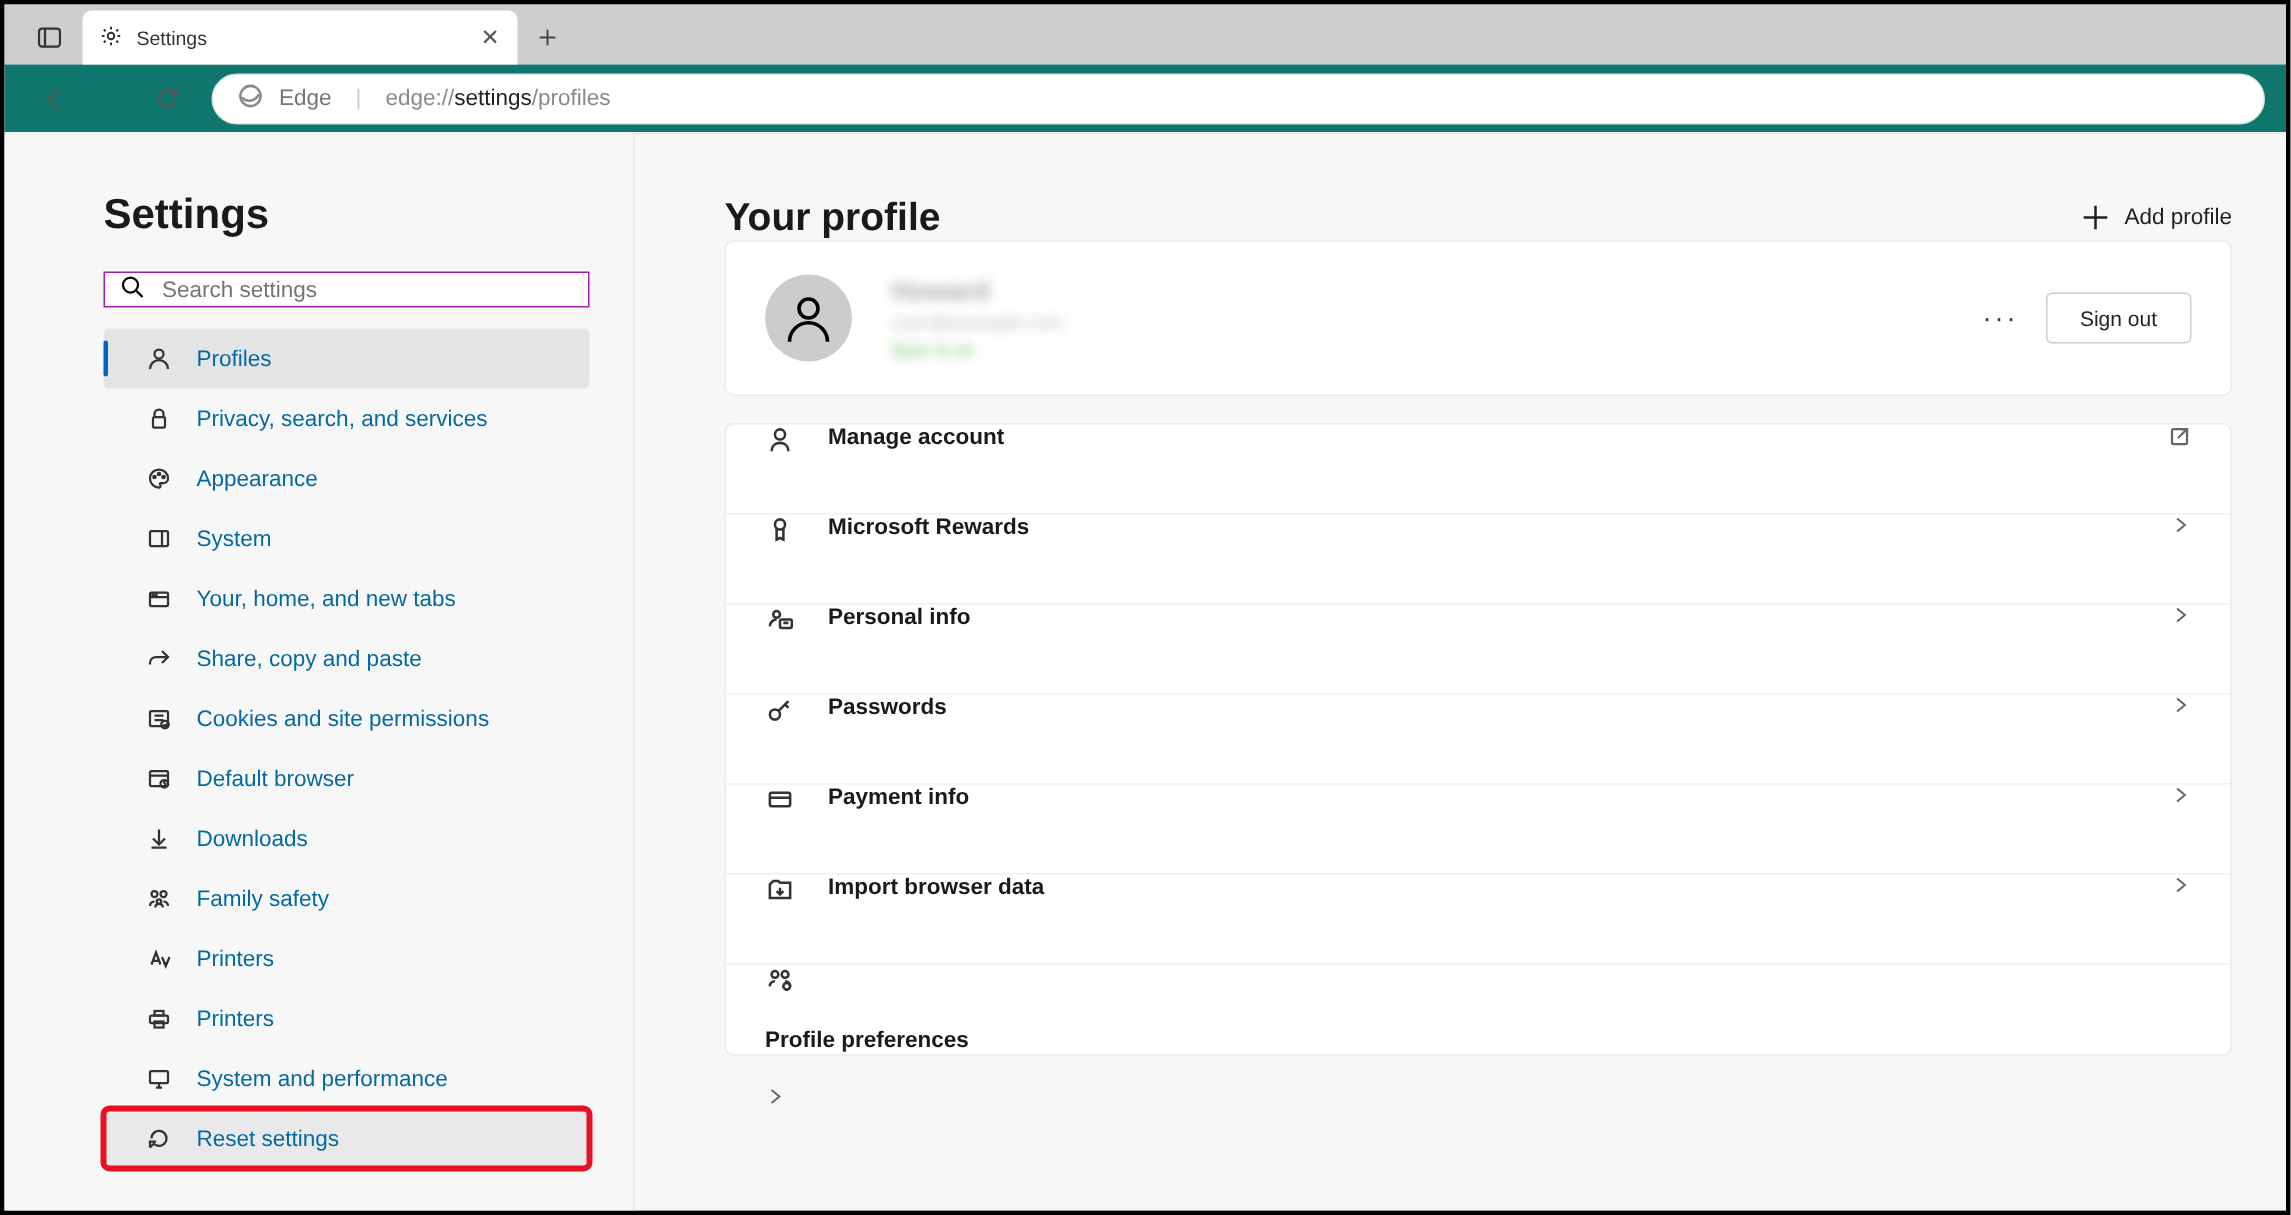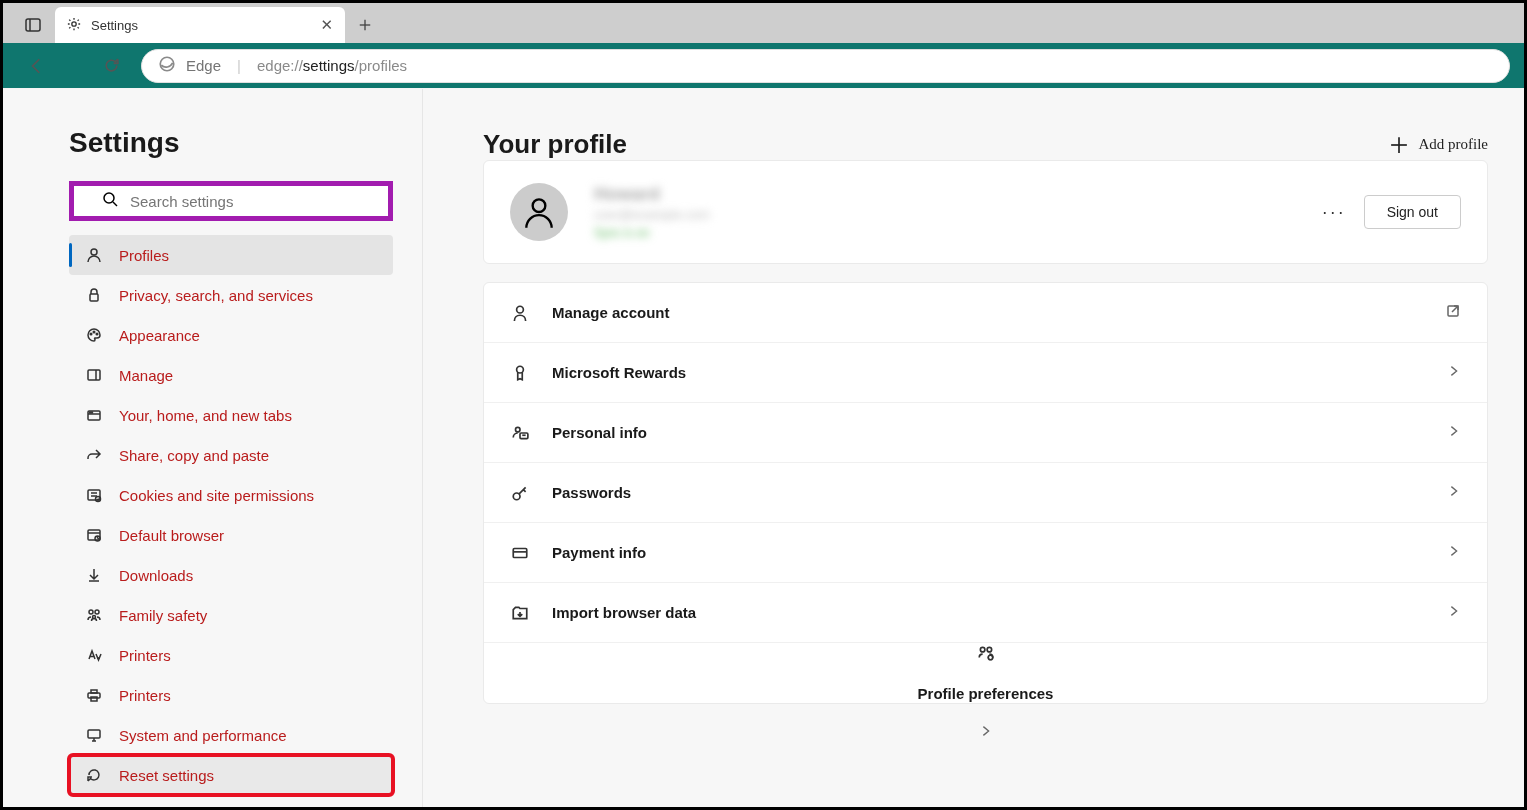--- a/index.html
+++ b/index.html
@@ -11,44 +11,44 @@
 .tab-new { width: 40px; height: 36px; display: flex; align-items: center; justify-content: center; color: #444; }
 .toolbar { height: 46px; background: #0f766e; display: flex; align-items: center; padding: 0 14px; gap: 10px; border-bottom: 1px solid #f5f5f5; }
 .tool-btn { width: 40px; height: 36px; display: flex; align-items: center; justify-content: center; color: #555; cursor: pointer; }
 .address-bar { flex: 1; height: 34px; border-radius: 18px; border: 1px solid #e0e0e0; display: flex; align-items: center; padding: 0 16px; gap: 10px; font-size: 15px; color: #757575; background: #fff; }
 .address-bar .pipe { color: #ccc; margin: 0 6px; }
 .address-url .dim { color: #8a8a8a; }
 .address-url .dark { color: #222; }
 .content { display: flex; height: calc(100% - 86px); background: #f7f7f7; }
 .sidebar { width: 420px; background: #f7f7f7; border-right: 1px solid #e6e6e6; padding: 38px 28px 0 66px; }
 .sidebar h1 { font-size: 28px; font-weight: 600; color: #1a1a1a; margin-bottom: 22px; }
-.search-box { width: 324px; height: 40px; border: 5px solid #a21caf; display: flex; align-items: center; padding: 0 28px; gap: 12px; margin-bottom: 14px; background: #fff; }
+.search-box { width: 324px; height: 24px; border: 1px solid #a21caf; display: flex; align-items: center; padding: 0 10px; gap: 12px; margin-bottom: 14px; background: #fff; }
 .search-box input { border: none; outline: none; font-size: 15px; flex: 1; color: #555; background: transparent; }
-.nav-item { display: flex; align-items: center; height: 40px; padding-left: 16px; gap: 16px; font-size: 15px; color: #b91c1c; cursor: pointer; border-radius: 4px; width: 324px; position: relative; }
+.nav-item { display: flex; align-items: center; height: 40px; padding-left: 28px; gap: 16px; font-size: 15px; color: #0369a1; cursor: pointer; border-radius: 4px; width: 324px; position: relative; }
 .nav-item.selected { background: #e4e4e4; }
 .nav-item.selected::before { content: ""; position: absolute; left: 0; top: 8px; bottom: 8px; width: 3px; background: #0067c0; border-radius: 2px; }
 .nav-item.hovered { background: #e9e9e9; }
 .nav-item.highlighted { outline: 4px solid #e81123; outline-offset: -2px; }
 .nav-icon { width: 18px; height: 18px; display: flex; align-items: center; justify-content: center; color: #333; flex-shrink: 0; }
 .main { flex: 1; padding: 40px 30px 0 60px; overflow-y: auto; }
 .main-header { display: flex; align-items: center; justify-content: space-between; width: 1005px; }
 .main-header h2 { font-size: 26px; font-weight: 600; color: #1a1a1a; }
-.add-profile { display: flex; align-items: center; gap: 10px; font-size: 15px; color: #222; cursor: pointer; font-family: Liberation Serif, serif; }
+.add-profile { display: flex; align-items: center; gap: 10px; font-size: 15px; color: #222; cursor: pointer; }
 .card { width: 1005px; background: #fff; border: 1px solid #eaeaea; border-radius: 6px; }
 .profile-card { display: flex; align-items: center; padding: 22px 26px; margin-bottom: 18px; }
 .avatar { width: 58px; height: 58px; background: #ccc; border-radius: 50%; display: flex; align-items: center; justify-content: center; margin-right: 26px; }
 .avatar svg { width: 38px; height: 38px; }
 .profile-info { flex: 1; }
 .profile-name { font-size: 18px; font-weight: 600; color: #aaa; filter: blur(4px); }
 .profile-email { font-size: 13px; color: #bbb; filter: blur(4px); margin-top: 2px; }
 .profile-status { font-size: 12px; color: #5cb85c; filter: blur(4px); margin-top: 4px; }
 .profile-actions { display: flex; align-items: center; gap: 18px; }
 .more-btn { font-size: 18px; color: #333; cursor: pointer; letter-spacing: 2px; }
 .signout-btn { padding: 8px 22px; border: 1px solid #ccc; border-radius: 4px; background: #fff; font-size: 14px; cursor: pointer; color: #222; }
-.list-card .list-item { display: flex; align-items: center; height: 60px; padding: 0 26px; border-bottom: 1px solid #f0f0f0; cursor: pointer; gap: 22px; }
+.list-card .list-item { display: flex; height: 60px; padding: 0 26px; border-bottom: 1px solid #f0f0f0; cursor: pointer; gap: 22px; }
 .list-card .list-item:last-child { border-bottom: none; flex-direction: column; }
 .list-icon { width: 20px; height: 20px; display: flex; align-items: center; justify-content: center; color: #333; flex-shrink: 0; }
 .list-label { flex: 1; font-size: 15px; font-weight: 600; color: #1a1a1a; }
 .list-chevron { color: #666; }
 svg { stroke: currentColor; fill: none; stroke-width: 1.5; }
 </style>
 </head>
 <body>
 
 <div class="tab-bar">
@@ -145,21 +145,21 @@
           </span>
           <span>Appearance</span>
         </div>
         <div class="nav-item">
           <span class="nav-icon">
             <svg width="16" height="16" viewBox="0 0 16 16">
               <rect x="2" y="3" width="12" height="10" rx="1"></rect>
               <line x1="10" y1="3" x2="10" y2="13"></line>
             </svg>
           </span>
-          <span>Manage</span>
+          <span>System</span>
         </div>
         <div class="nav-item">
           <span class="nav-icon">
             <svg width="16" height="16" viewBox="0 0 16 16">
               <rect x="2" y="4" width="12" height="9" rx="1"></rect>
               <line x1="2" y1="7" x2="14" y2="7"></line>
               <circle cx="4" cy="5.5" r=".5" fill="currentColor"></circle>
               <circle cx="6" cy="5.5" r=".5" fill="currentColor"></circle>
             </svg>
           </span>

